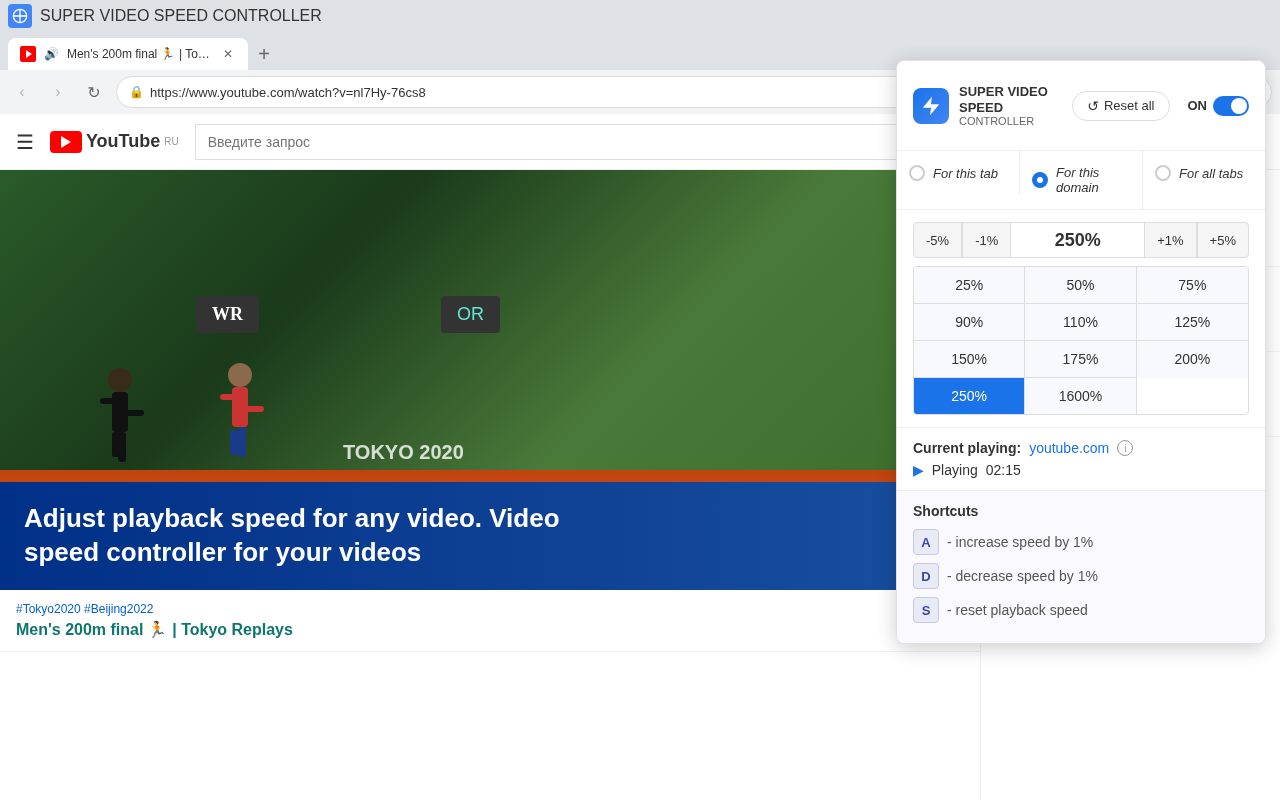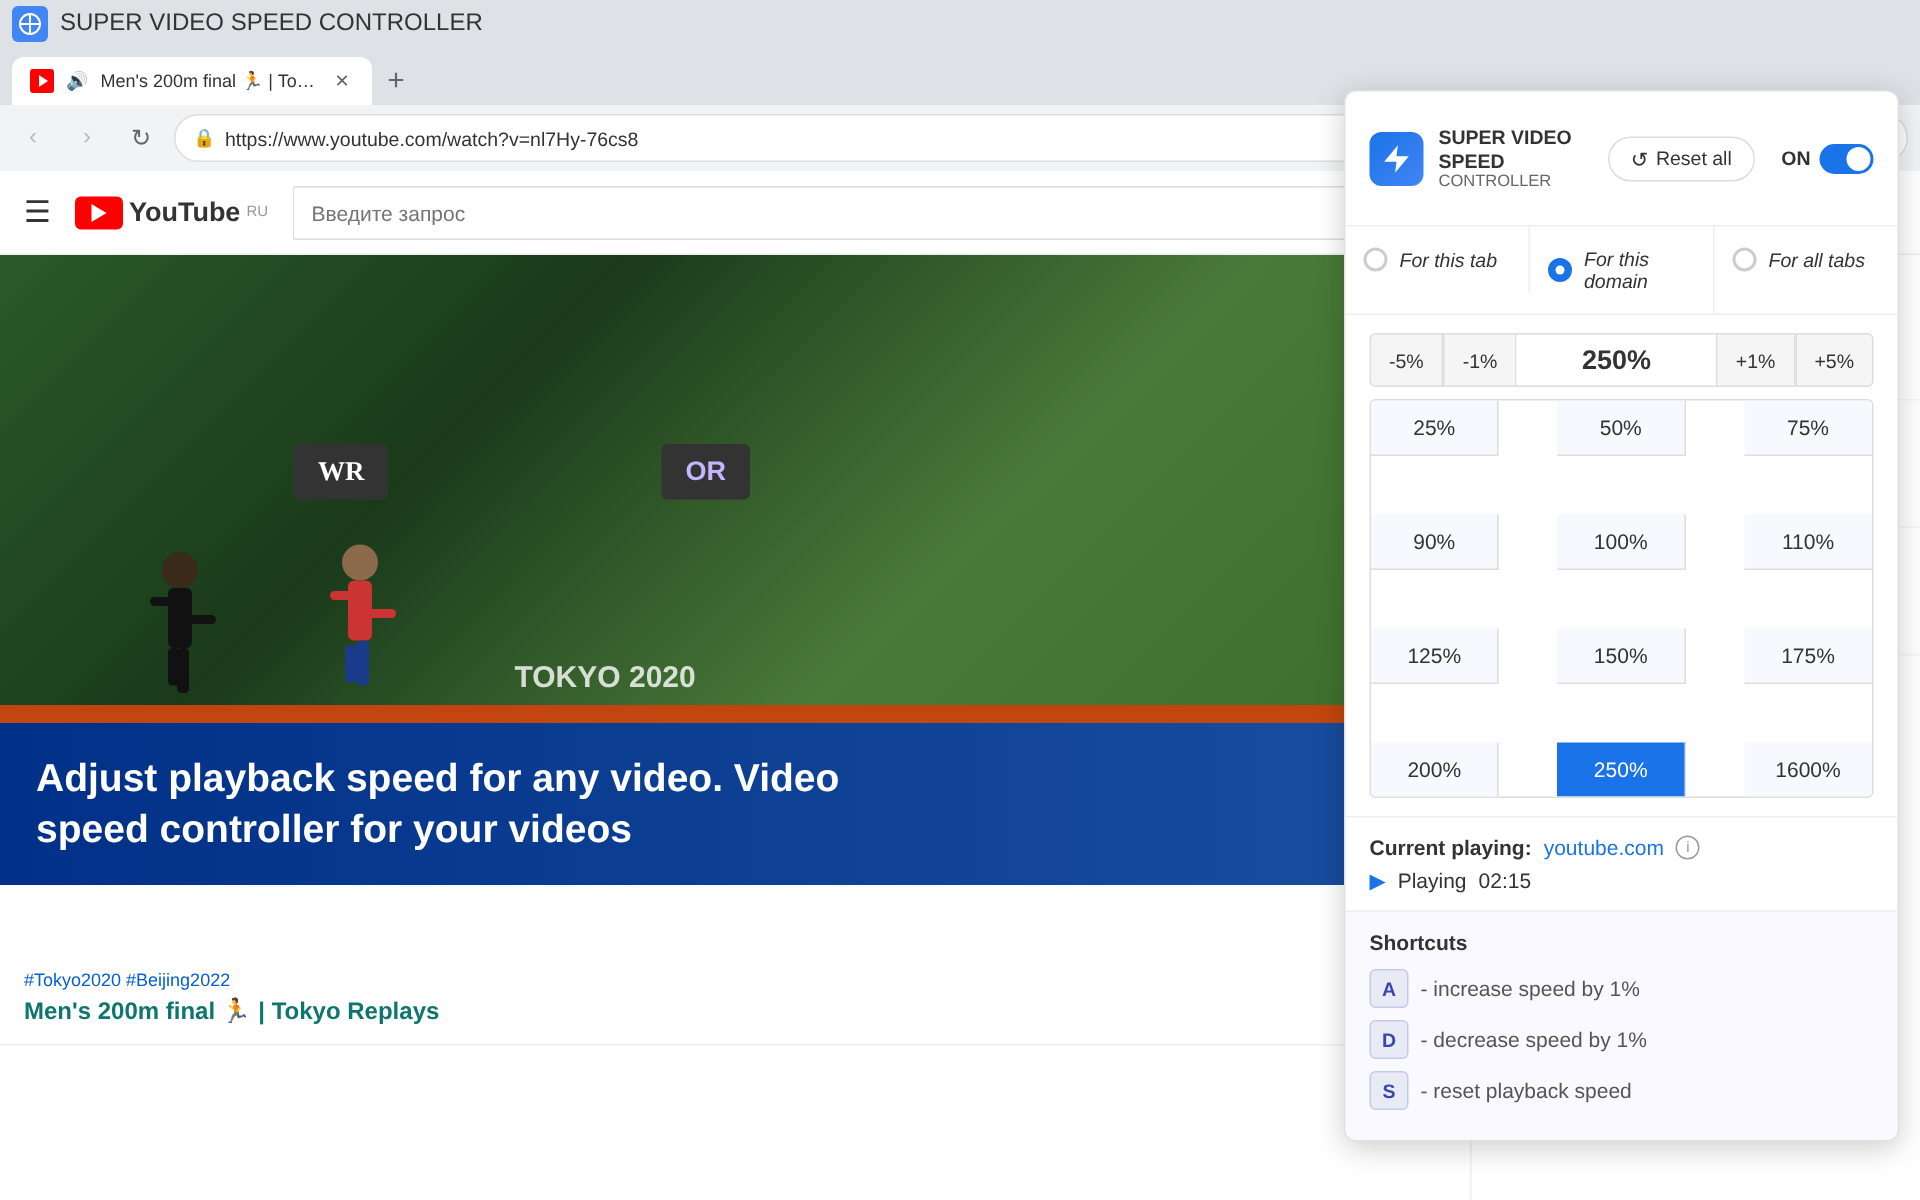--- a/index.html
+++ b/index.html
@@ -40,39 +40,39 @@
     .yt-search input { flex: 1; height: 36px; border: 1px solid #ddd; border-right: none; border-radius: 2px 0 0 2px; padding: 0 12px; font-size: 14px; color: #333; outline: none; }
     .yt-search-btn { width: 64px; height: 36px; background: #f8f8f8; border: 1px solid #ddd; border-radius: 0 2px 2px 0; display: flex; align-items: center; justify-content: center; cursor: pointer; }
     .yt-search-btn svg { width: 20px; height: 20px; fill: #666; }
 
     
     .video-container { position: relative; background: #000; width: 100%; height: 420px; overflow: hidden; }
     .video-bg { width: 100%; height: 100%; background: linear-gradient(135deg, #2a5a2a 0%, #1a3a1a 30%, #4a7a3a 60%, #3a6a2a 100%); position: relative; overflow: hidden; }
     
     .stadium-track { position: absolute; bottom: 0; left: 0; right: 0; height: 120px; background: linear-gradient(to bottom, #c1440e, #e05520); }
     .wr-sign { position: absolute; top: 30%; left: 20%; background: #333; color: #fff; padding: 8px 16px; font-size: 18px; font-weight: bold; border-radius: 4px; font-family: Liberation Serif, serif; }
-    .or-sign { position: absolute; top: 30%; left: 45%; background: #333; color: #c4b5fd; padding: 8px 16px; font-size: 18px; font-weight: bold; border-radius: 4px; text-align: right; }
+    .or-sign { position: absolute; top: 30%; left: 45%; background: #333; color: #5eead4; padding: 8px 16px; font-size: 18px; font-weight: normal; border-radius: 4px; text-align: right; }
     .tokyo-sign { position: absolute; bottom: 30%; left: 35%; color: #fff; font-size: 20px; font-weight: bold; opacity: 0.8; }
 
     
     .promo-banner { position: absolute; bottom: 0; left: 0; right: 0; background: linear-gradient(to right, #003087, #1a4fa0); color: #fff; padding: 20px 24px; }
     .promo-title { font-size: 26px; font-weight: 700; line-height: 1.3; max-width: 600px; }
     .sidebar-video { display: flex; gap: 8px; padding: 8px; border-bottom: 1px solid #f5f5f5; cursor: pointer; }
     .sidebar-thumb { width: 120px; height: 68px; background: #1a1a1a; border-radius: 4px; position: relative; flex-shrink: 0; overflow: hidden; }
     .thumb-img { width: 100%; height: 100%; object-fit: cover; background: linear-gradient(135deg, #1a3a5c, #2a5a3a); }
     .thumb-duration { position: absolute; bottom: 4px; right: 4px; background: rgba(0,0,0,0.8); color: #fff; font-size: 11px; padding: 2px 4px; border-radius: 2px; }
     .sidebar-info { flex: 1; }
     .sidebar-video-title { font-size: 13px; font-weight: 600; color: #333; line-height: 1.3; margin-bottom: 4px; }
     .sidebar-channel { font-size: 12px; color: #666; display: flex; align-items: center; gap: 3px; }
     .sidebar-views { font-size: 12px; color: #666; }
     .verified-icon { color: #999; font-size: 11px; }
 
     
     .video-info { padding: 12px 16px; border-bottom: 1px solid #eee; }
-    .video-tag { font-size: 12px; color: #065fd4; margin-bottom: 4px; margin-top: 44px; }
+    .video-tag { font-size: 12px; color: #065fd4; margin-bottom: 4px; }
     .video-title-main { font-size: 16px; font-weight: 600; color: #0f766e; }
 
     
     .ext-popup { position: absolute; top: 60px; right: 0; width: 370px; background: #fff; border-radius: 8px; box-shadow: 0 4px 20px rgba(0,0,0,0.2); z-index: 100; border: 1px solid #e0e0e0; overflow: hidden; }
     .ext-header { display: flex; align-items: center; padding: 23px 16px; gap: 10px; border-bottom: 1px solid #eee; }
     .ext-logo { width: 36px; height: 36px; background: linear-gradient(135deg, #1a73e8, #4285f4); border-radius: 8px; display: flex; align-items: center; justify-content: center; flex-shrink: 0; }
     .ext-logo svg { width: 22px; height: 22px; }
     .ext-title-block { flex: 1; }
     .ext-title { font-size: 13px; font-weight: 700; color: #333; line-height: 1.2; }
     .ext-subtitle { font-size: 11px; color: #666; }
@@ -94,21 +94,21 @@
 
     
     .speed-control { padding: 12px 16px; }
     .speed-row { display: flex; align-items: center; gap: 0; }
     .speed-btn { height: 36px; padding: 0 12px; background: #f5f5f5; border: 1px solid #ddd; cursor: pointer; font-size: 13px; color: #333; display: flex; align-items: center; justify-content: center; white-space: nowrap; }
     .speed-btn:first-child { border-radius: 4px 0 0 4px; }
     .speed-btn:last-child { border-radius: 0 4px 4px 0; }
     .speed-display { flex: 1; height: 36px; border: 1px solid #ddd; border-left: none; border-right: none; display: flex; align-items: center; justify-content: center; font-size: 18px; font-weight: 600; color: #333; background: #fff; }
 
     
-    .speed-grid { margin-top: 8px; display: grid; grid-template-columns: repeat(3, 1fr); border: 1px solid #ddd; border-radius: 4px; overflow: hidden; gap: 39px; }
+    .speed-grid { margin-top: 8px; display: grid; grid-template-columns: repeat(3, 1fr); border: 1px solid #ddd; border-radius: 4px; overflow: hidden; }
     .speed-cell { padding: 10px; text-align: center; font-size: 14px; color: #333; border-right: 1px solid #ddd; border-bottom: 1px solid #ddd; cursor: pointer; background: #f8f8ff; }
     .speed-cell:nth-child(3n) { border-right: none; }
     .speed-cell:nth-last-child(-n+3) { border-bottom: none; }
     .speed-cell.active { background: #1a73e8; color: #fff; }
 
     
     .current-playing { padding: 12px 16px; border-top: 1px solid #eee; }
     .current-playing-header { display: flex; align-items: center; gap: 8px; margin-bottom: 6px; }
     .current-playing-label { font-size: 14px; font-weight: 600; color: #333; }
     .current-domain { font-size: 14px; color: #1a73e8; }
@@ -331,21 +331,20 @@
       <button class="speed-btn">+5%</button>
     </div>
 
     <div class="speed-grid">
 
       <div class="speed-cell">25%</div>
       <div class="speed-cell">50%</div>
       <div class="speed-cell">75%</div>
 
       <div class="speed-cell">90%</div>
-      <div class="speed-cell">100%</div>
       <div class="speed-cell">110%</div>
 
       <div class="speed-cell">125%</div>
       <div class="speed-cell">150%</div>
       <div class="speed-cell">175%</div>
 
       <div class="speed-cell">200%</div>
       <div class="speed-cell active">250%</div>
       <div class="speed-cell">1600%</div>
     </div>

